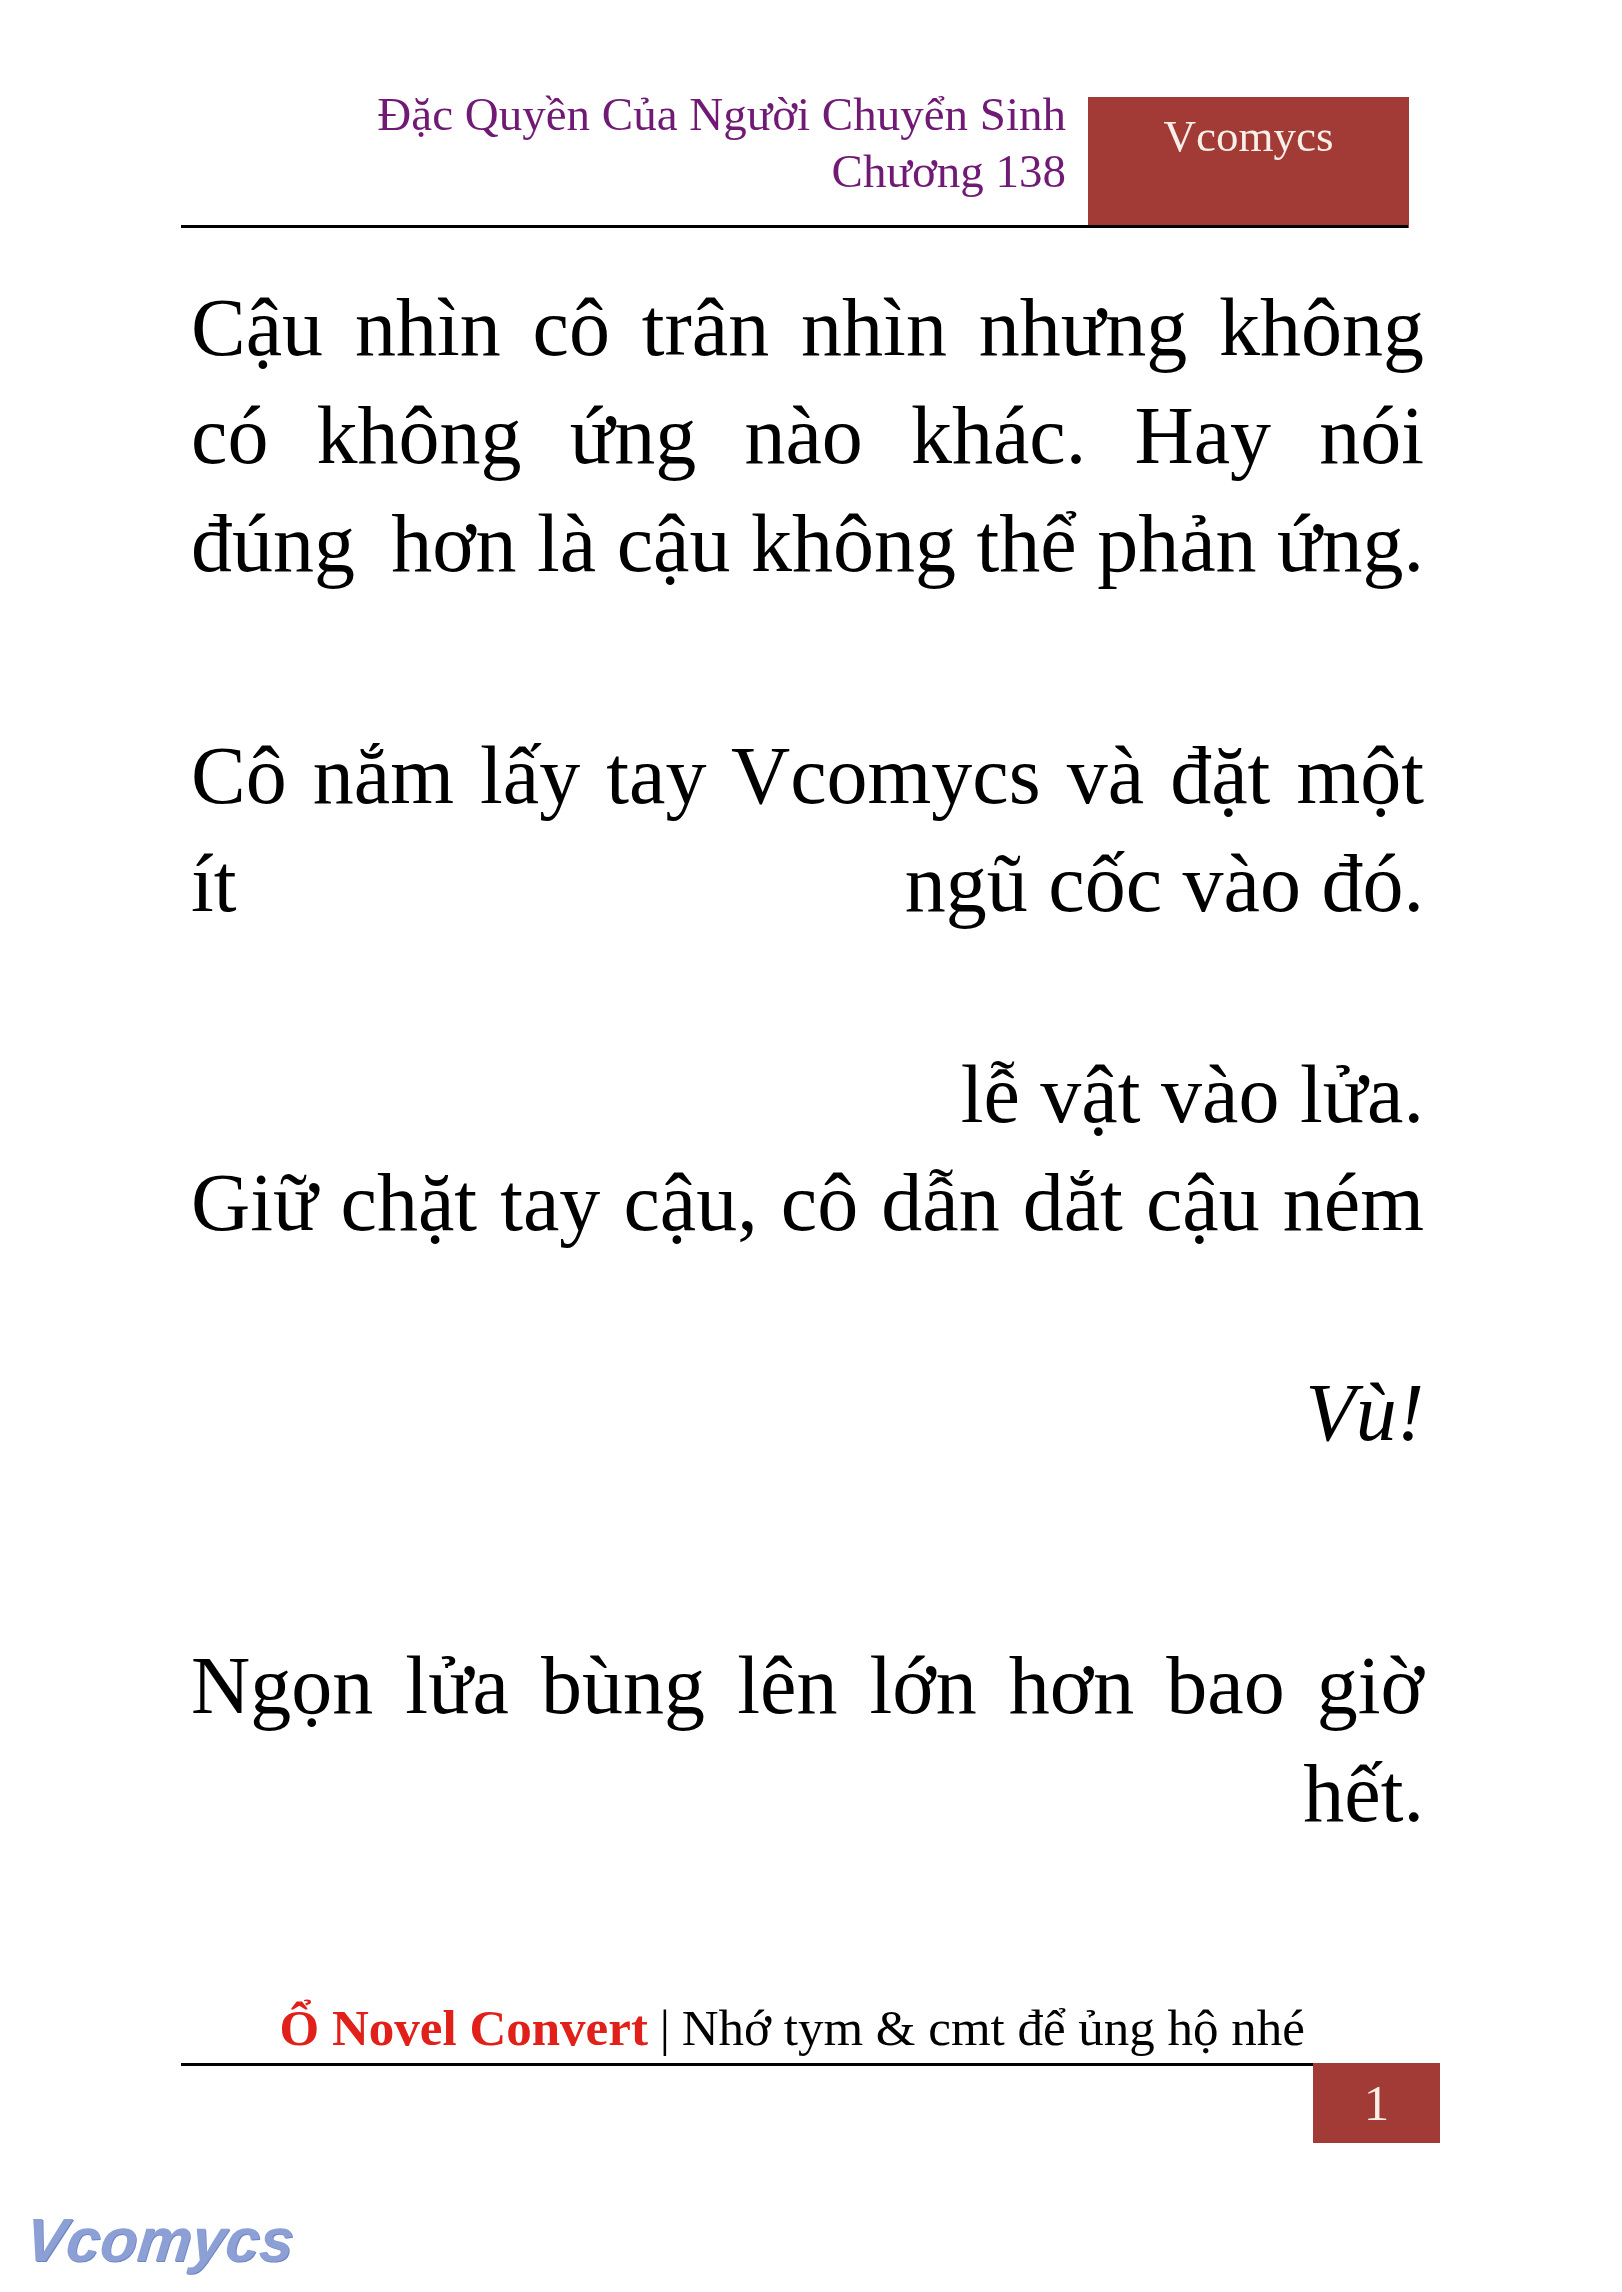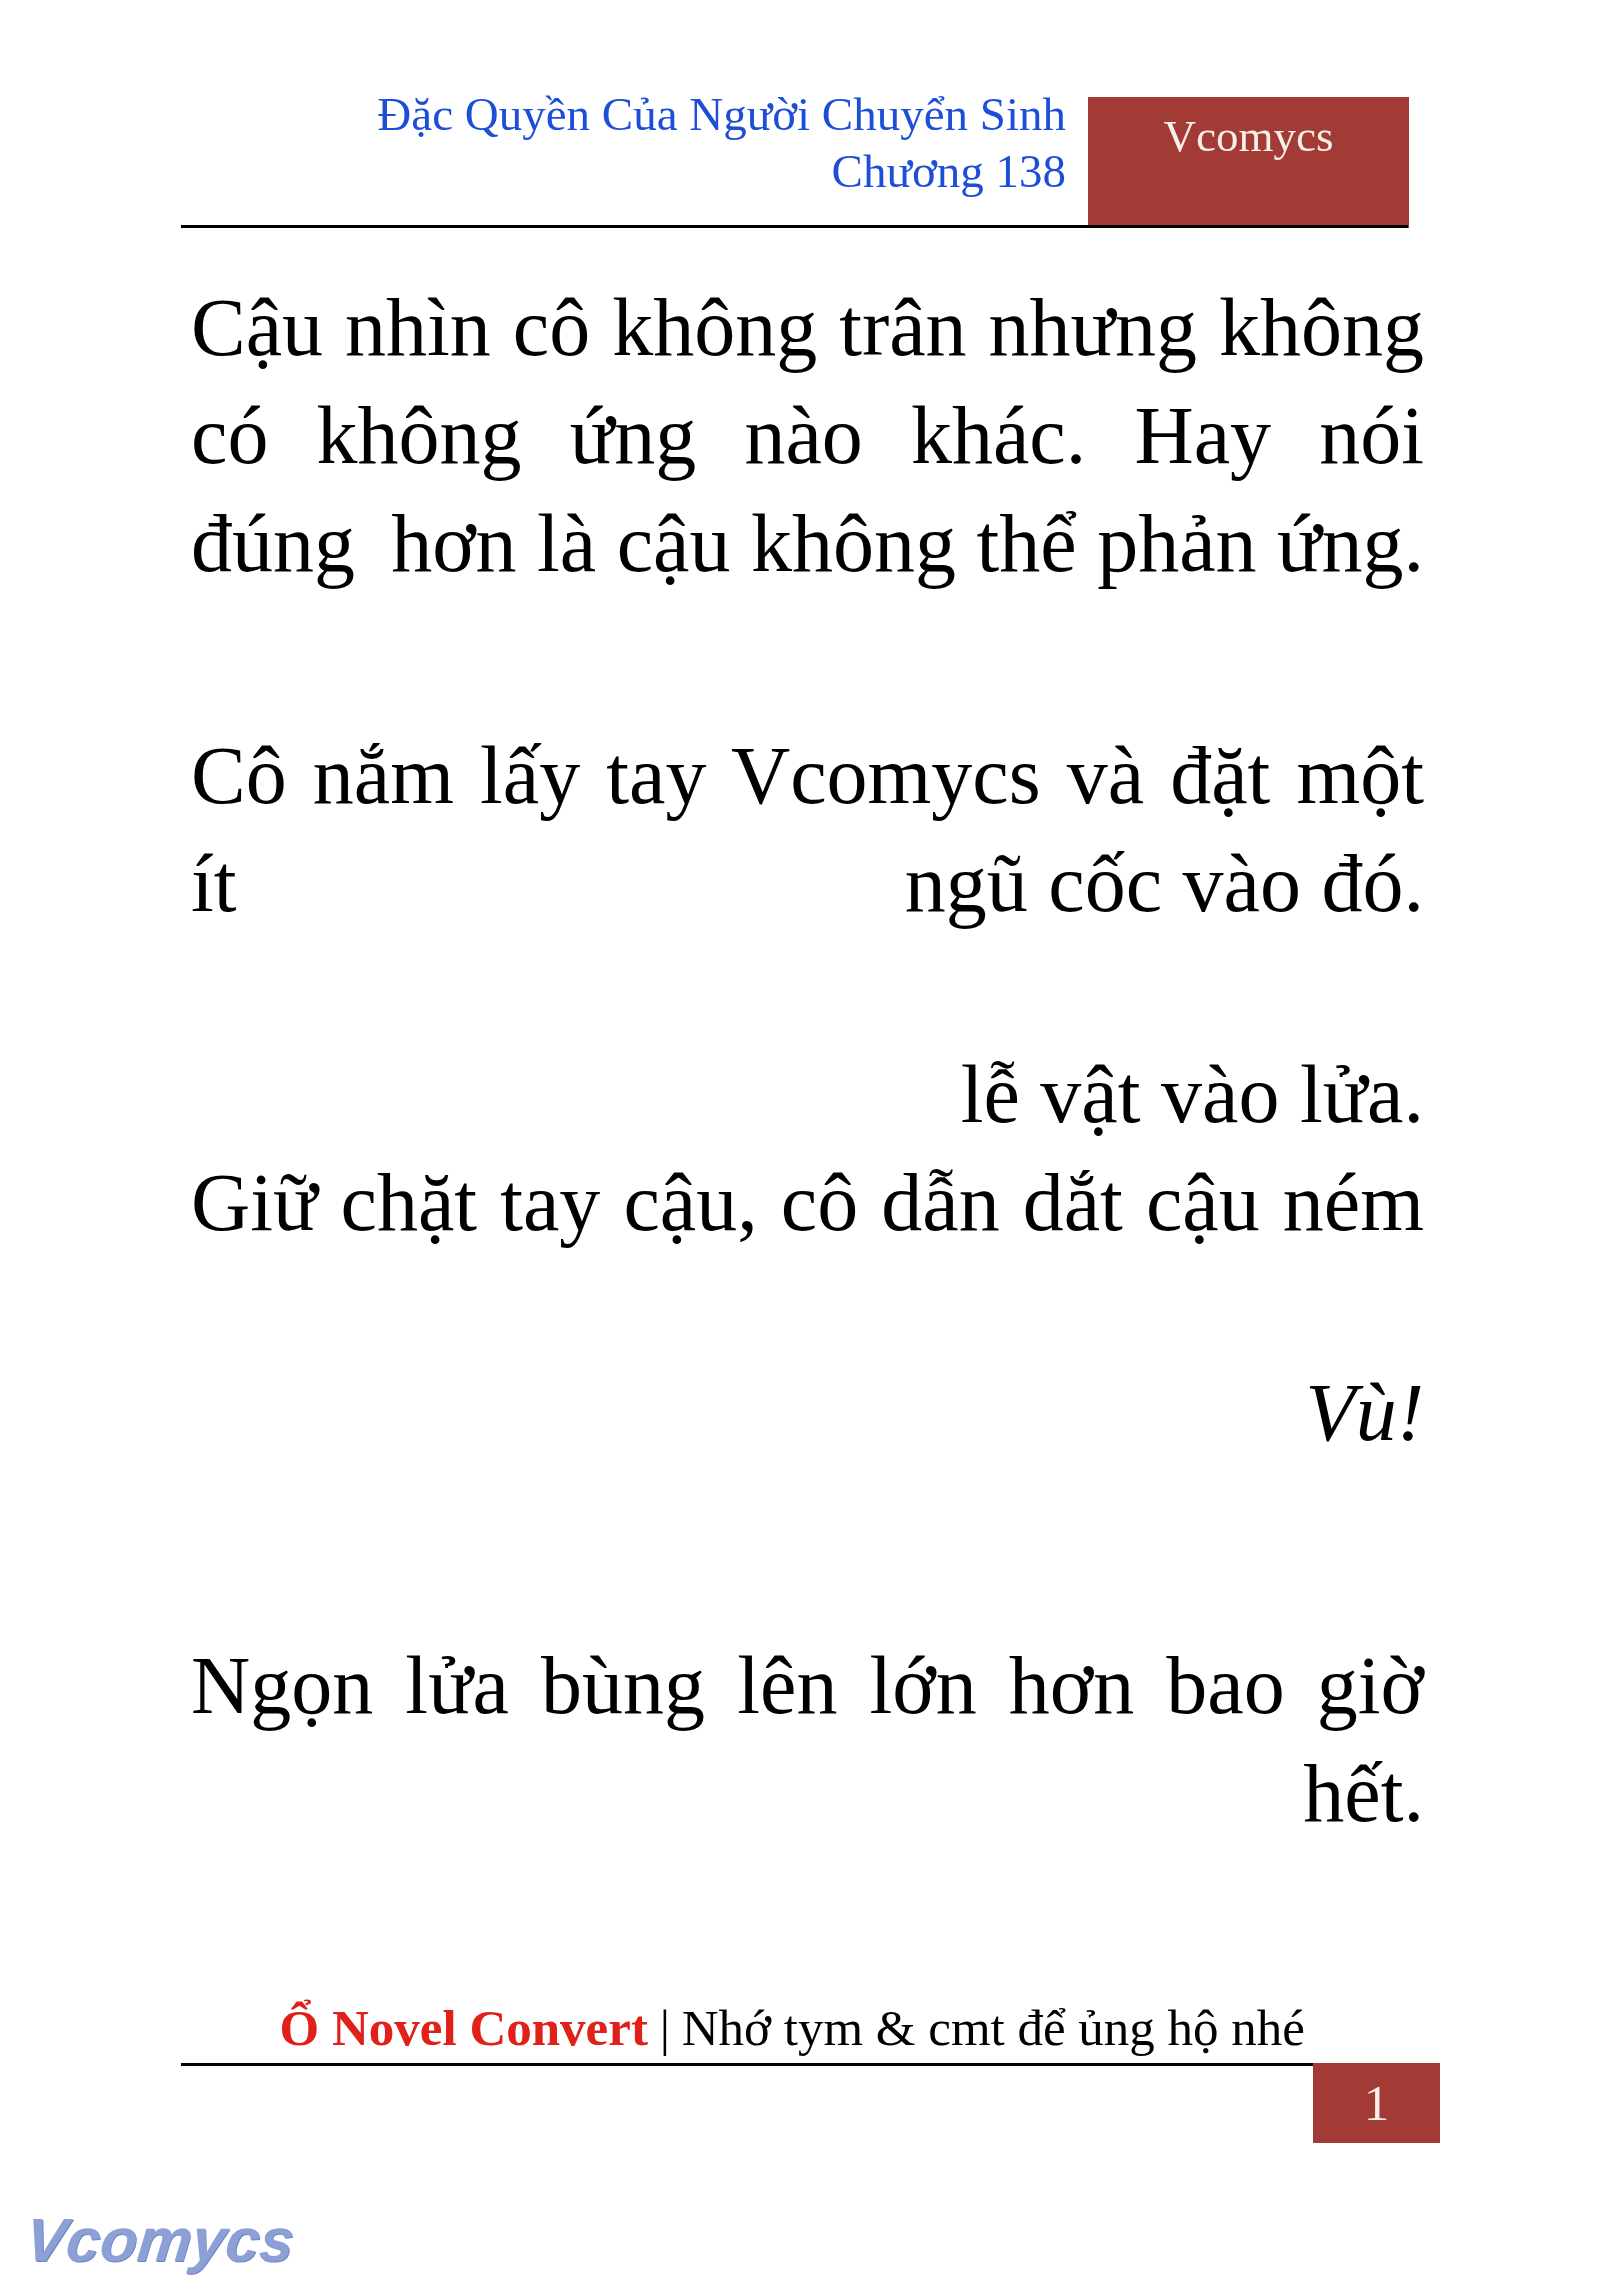--- a/index.html
+++ b/index.html
@@ -7,21 +7,21 @@
     position:relative;
     width:1622px;height:2293px;
     background:#ffffff;
     overflow:hidden;
     font-family:"Liberation Serif","DejaVu Serif",serif;
     color:#000;
   }
   
   .header-title{
     position:absolute;left:181px;top:86px;width:885px;
-    text-align:right;font-size:47px;line-height:57px;color:#1d4ed8;
+    text-align:right;font-size:47px;line-height:57px;color:#701a75;
   }
   .brand-box{
     position:absolute;left:1088px;top:97px;width:321px;height:131px;
     background:#A23B36;color:#F7EFE8;text-align:center;
     font-size:45px;line-height:56px;padding-top:10.8px;box-sizing:border-box;
   }
   .header-rule{
     position:absolute;left:181px;top:225px;width:1227px;height:2.9px;background:#000;
   }
   
@@ -71,21 +71,21 @@
     <div>Chương 138</div>
   </div>
 
   <div class="brand-box">
     <div>Vcomycs</div>
   </div>
 
   <div class="header-rule"></div>
 
   <div class="para p1">
-    <div class="ln j">Cậu nhìn cô không trân nhưng không</div>
+    <div class="ln j">Cậu nhìn cô trân nhìn nhưng không</div>
     <div class="ln j">có không ứng nào khác. Hay nói đúng</div>
     <div class="ln l">hơn là cậu không thể phản ứng.</div>
   </div>
 
   <div class="para p2">
     <div class="ln j">Cô nắm lấy tay Vcomycs và đặt một ít</div>
     <div class="ln l">ngũ cốc vào đó.</div>
   </div>
 
   <div class="para p3">

